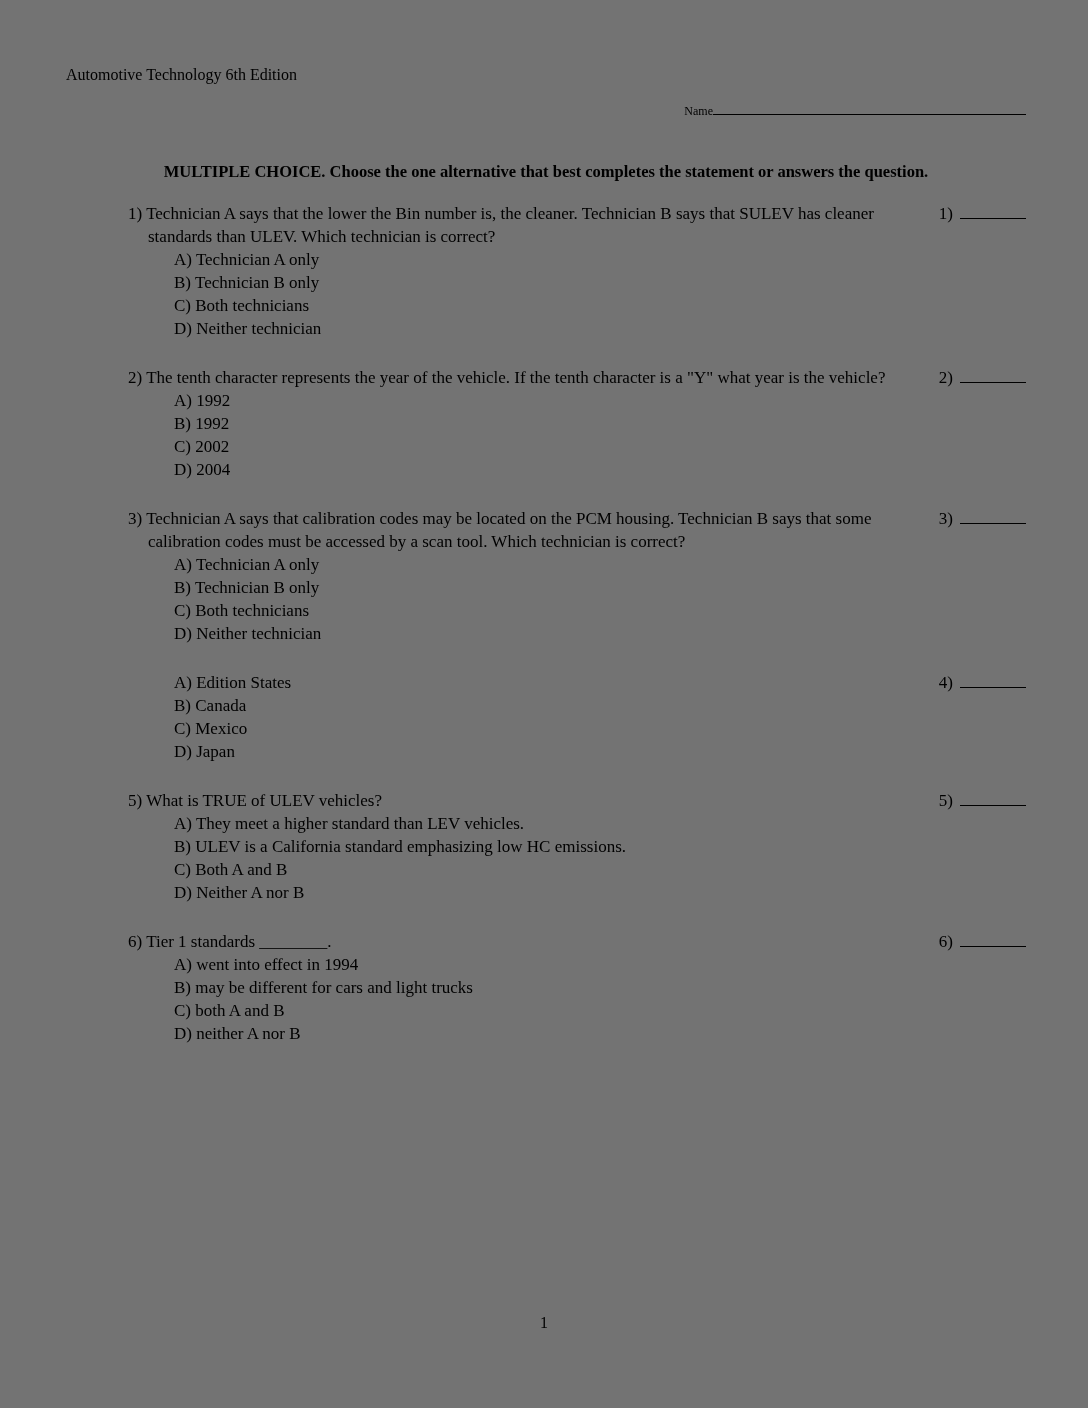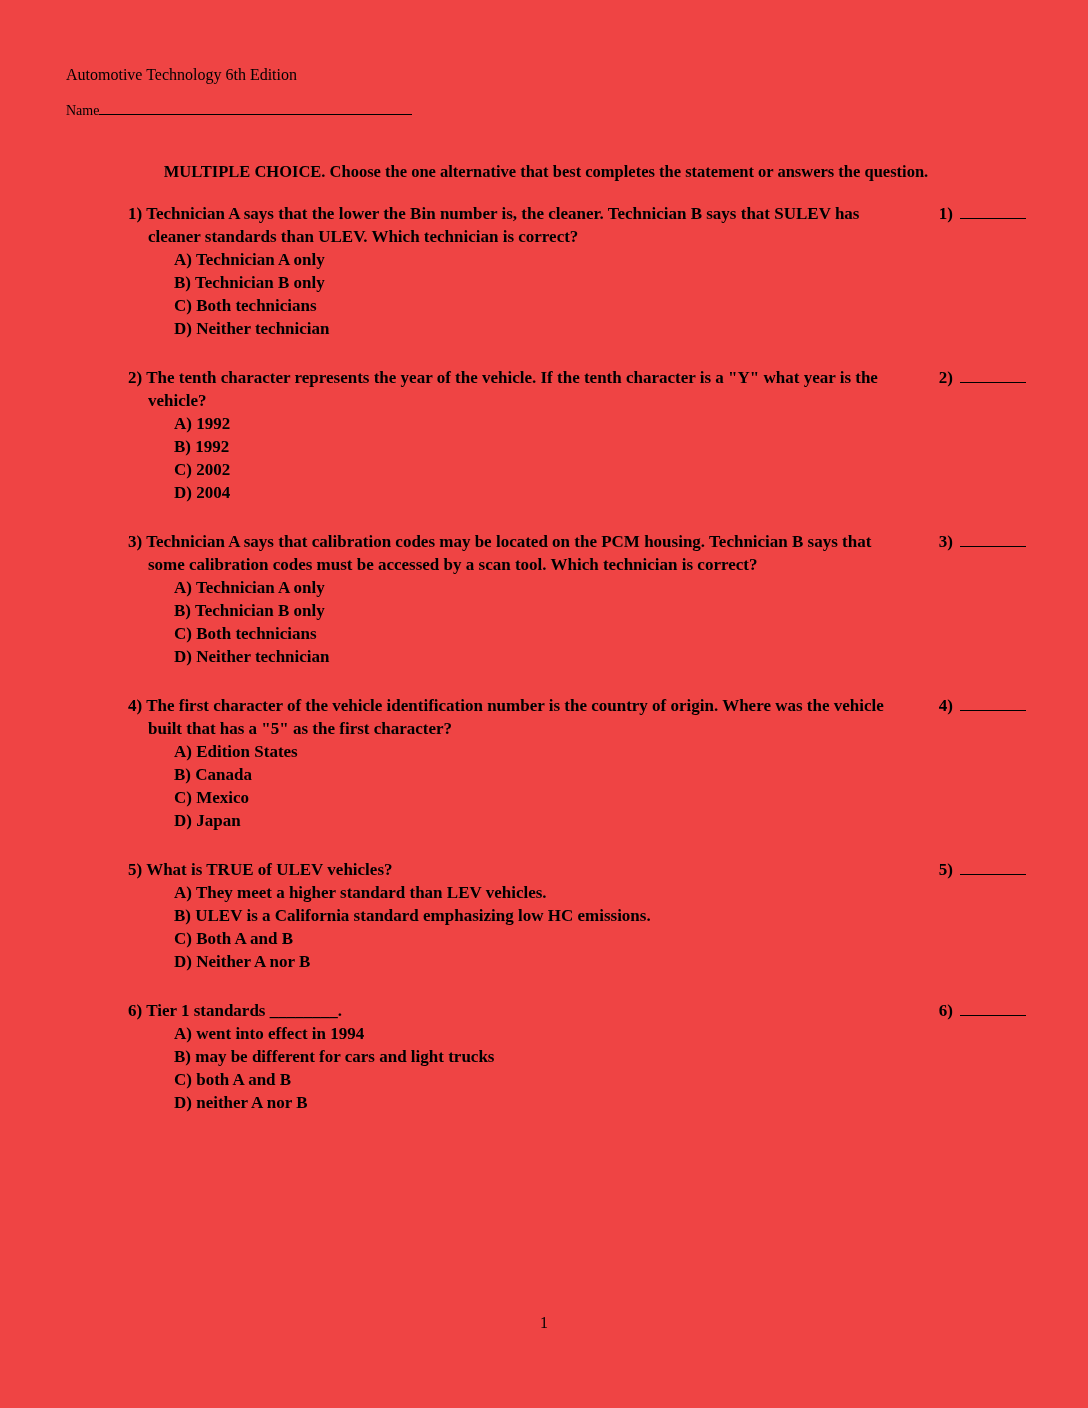--- a/index.html
+++ b/index.html
@@ -5,53 +5,53 @@
   html, body {
     margin: 0;
     padding: 0;
     background: #ffffff;
   }
   .page {
     position: relative;
     width: 1088px;
     height: 1408px;
     box-sizing: border-box;
-    background: #ef4444;
+    background: #737373;
     color: #000000;
     font-family: "Liberation Serif", "DejaVu Serif", serif;
     font-size: 17px;
     padding: 64px 62px 0 66px;
     overflow: hidden;
   }
   .doc-header {
     font-size: 16px;
     line-height: 22px;
   }
   .name-row {
     margin-top: 13px;
-    font-size: 14px;
+    font-size: 12px;
+    text-align: right;
   }
   .name-line {
     display: inline-block;
     width: 313px;
     height: 15px;
     border-bottom: 1px solid #000;
     vertical-align: baseline;
   }
   .instructions {
     margin-top: 42px;
     font-weight: bold;
     font-size: 16.5px;
     line-height: 22px;
     text-align: center;
   }
   .questions {
     margin-top: 19px;
     margin-left: 62px;
-    font-weight: bold;
   }
   .question {
     margin-bottom: 26px;
   }
   .q-row {
     display: flex;
     align-items: flex-start;
   }
   .q-main {
     width: 768px;
@@ -144,21 +144,20 @@
               <div class="q-option">C) Both technicians</div>
               <div class="q-option">D) Neither technician</div>
             </div>
           </div>
           <div class="q-answer"><span>3)</span><span class="blank-line"></span></div>
         </div>
       </div>
       <div class="question">
         <div class="q-row">
           <div class="q-main">
-            <div class="q-text"><span>4)</span> <span>The first character of the vehicle identification number is the country of origin. Where was the vehicle built that has a "5" as the first character?</span></div>
             <div class="q-options">
               <div class="q-option">A) Edition States</div>
               <div class="q-option">B) Canada</div>
               <div class="q-option">C) Mexico</div>
               <div class="q-option">D) Japan</div>
             </div>
           </div>
           <div class="q-answer"><span>4)</span><span class="blank-line"></span></div>
         </div>
       </div>

